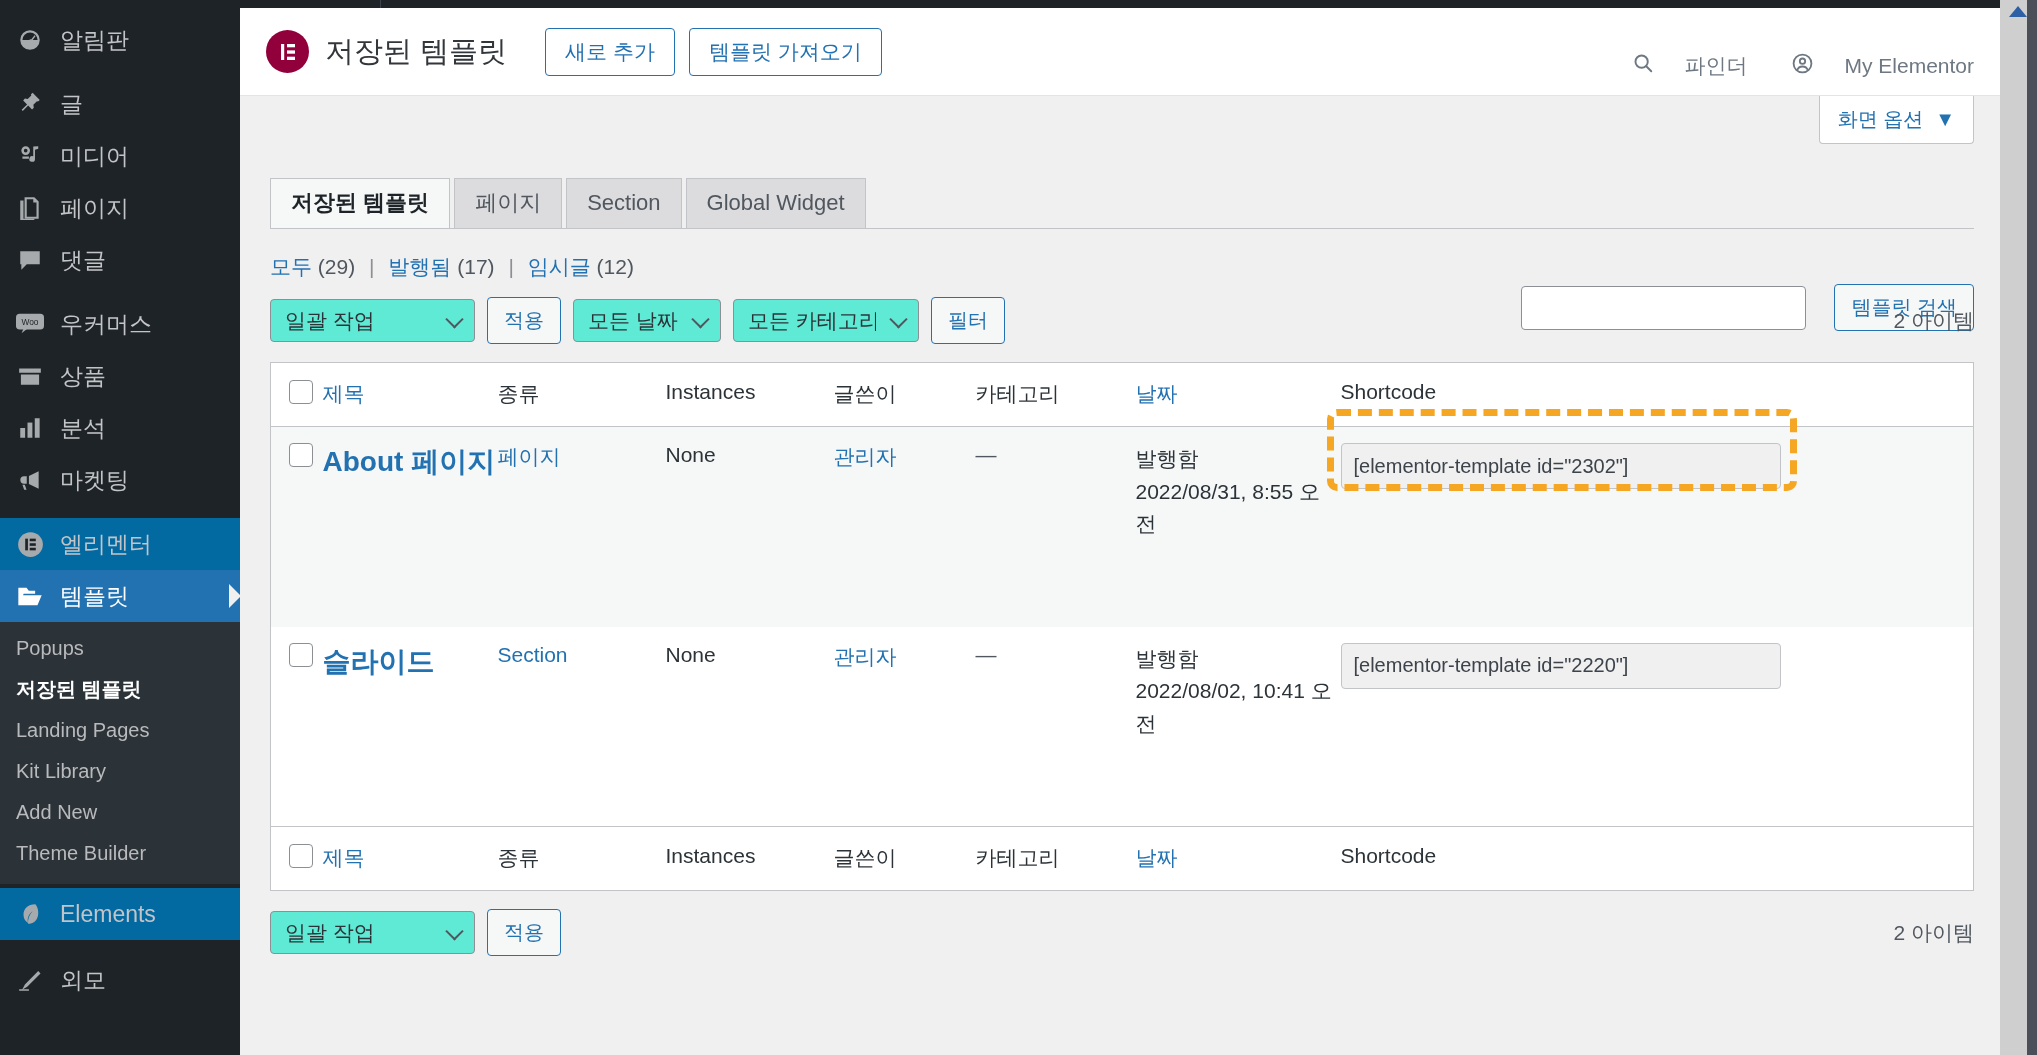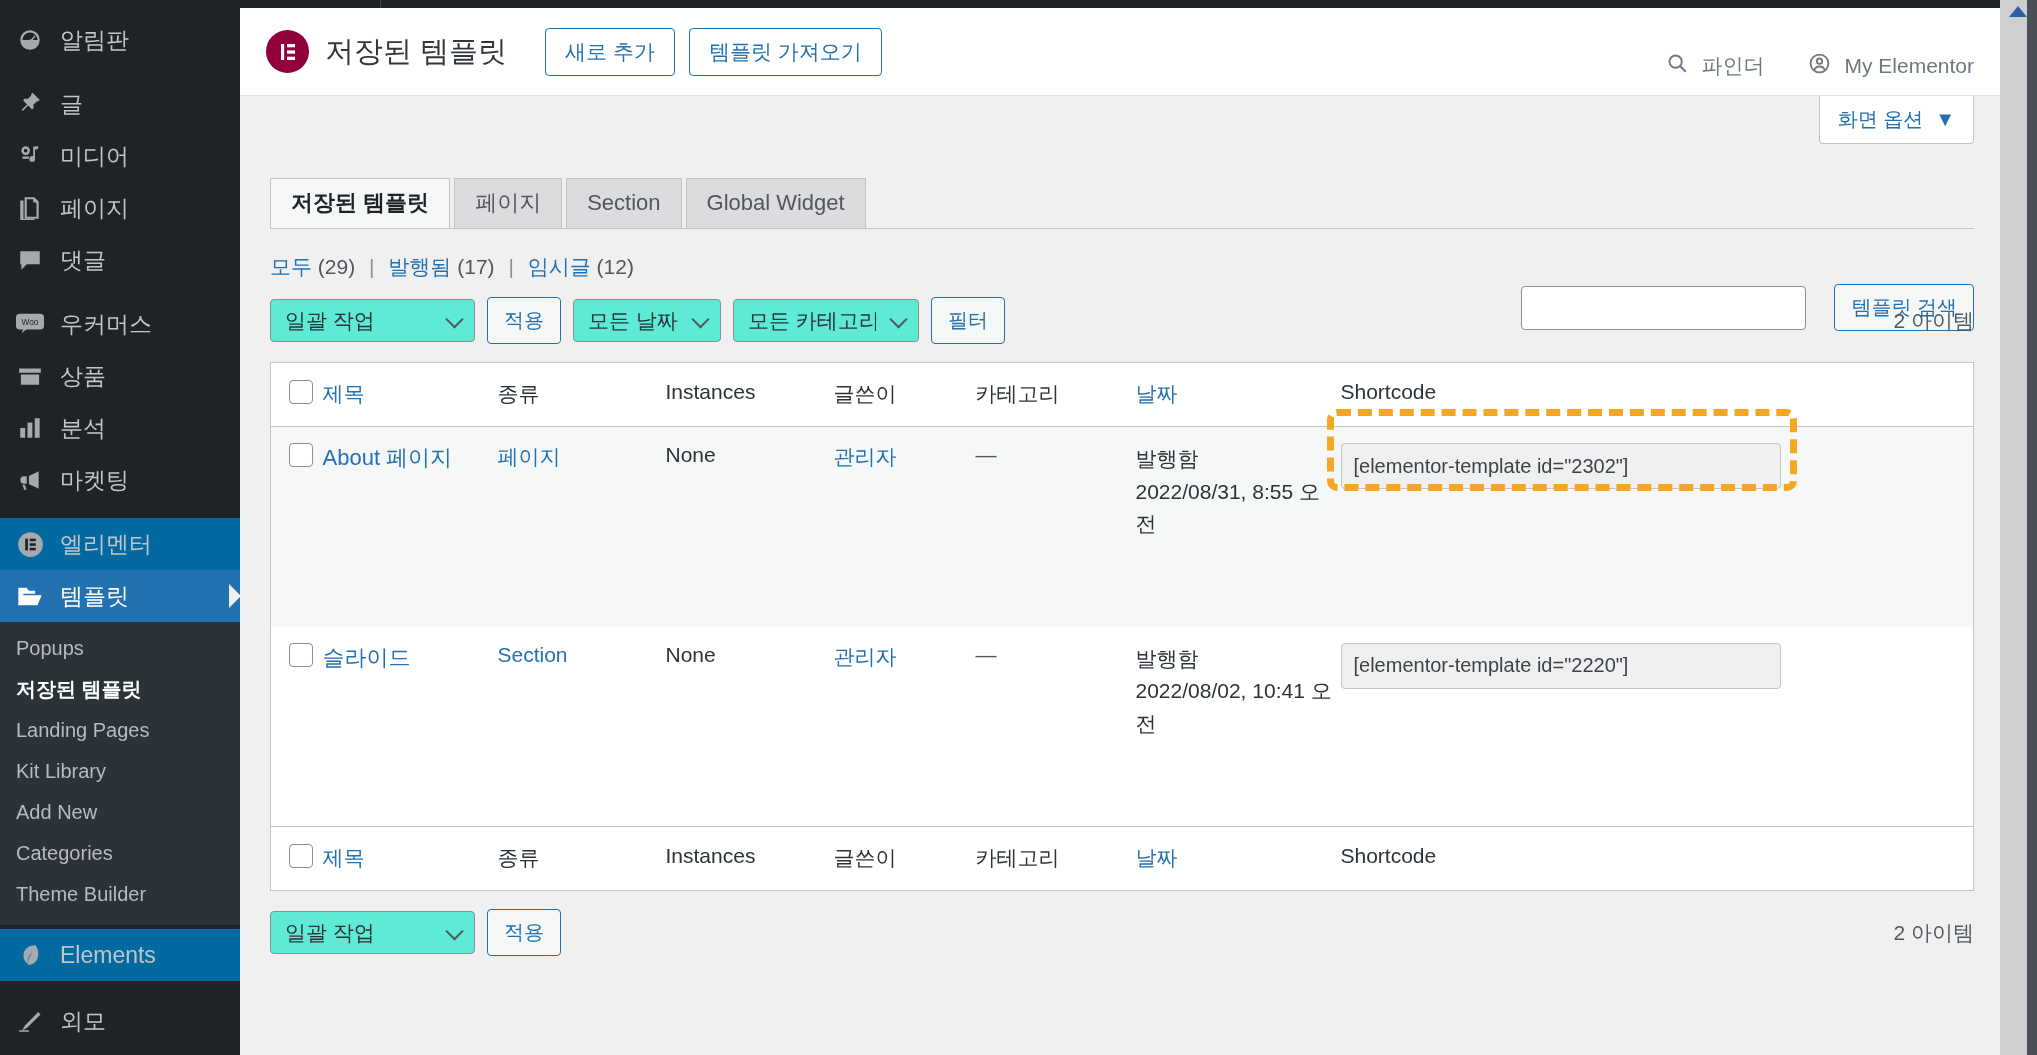--- a/index.html
+++ b/index.html
@@ -112,21 +112,21 @@
     padding: 9px 19px;
     margin-right: 14px;
     white-space: nowrap;
     font-family: inherit;
   }
   .el-header-right {
     margin-left: auto;
     display: flex; align-items: center; gap: 44px;
     color: #6d7882; font-size: 21px;
   }
-  .hdr-link { display: flex; align-items: center; gap: 13px; white-space: nowrap; margin-top: 28px; }
+  .hdr-link { display: flex; align-items: center; gap: 30px; white-space: nowrap; margin-top: 28px; }
 
   
   .screen-opts-wrap {
     position: relative; height: 60px;
   }
   .screen-opts {
     position: absolute; right: 28px; top: 0;
     background: #fff;
     border: 1px solid #c3c4c7;
     border-top: none;
@@ -275,21 +275,21 @@
   .row-alt td { background: #f6f7f7; }
   .row-main td { height: 200px; }
 
   .cb {
     width: 24px; height: 24px;
     border: 1px solid #8c8f94;
     border-radius: 4px;
     background: #fff;
     display: inline-block;
   }
-  .title-link { font-weight: normal; font-size: 22px; text-align: right; }
+  .title-link { font-weight: bold; font-size: 28px; text-align: right; }
   .dash { color: #50575e; }
   .date-cell { line-height: 1.55; color: #2c3338; }
 
   .shortcode-input {
     width: 440px; height: 46px;
     border: 1px solid #c3c4c7;
     border-radius: 4px;
     background: #f0f0f1;
     color: #3c434a;
     font-size: 20px;
@@ -455,21 +455,20 @@
       </span>
       <span class="mlabel">템플릿</span>
     </div>
 
     <div class="submenu">
       <div class="submenu-item">Popups</div>
       <div class="submenu-item current">저장된 템플릿</div>
       <div class="submenu-item">Landing Pages</div>
       <div class="submenu-item">Kit Library</div>
       <div class="submenu-item">Add New</div>
-      <div class="submenu-item">Categories</div>
       <div class="submenu-item">Theme Builder</div>
     </div>
 
     <div class="menu-item dark-row" style="margin-top:4px">
       <span class="icon">
         <svg width="26" height="26" viewBox="0 0 24 24" fill="currentColor">
             <path d="M17 3c-7 0-11 4.2-11 9.6 0 3.4 1.7 6.2 4.3 7.6C9 16.6 10.8 12 14.5 9.3c-3.2 3.4-4.6 7.6-4.3 11.7 4.6.6 8.5-2.6 9.3-8.2.5-3.6-.4-7.4-2.5-9.8z"></path>
           </svg>
       </span>
       <span class="mlabel">Elements</span>

